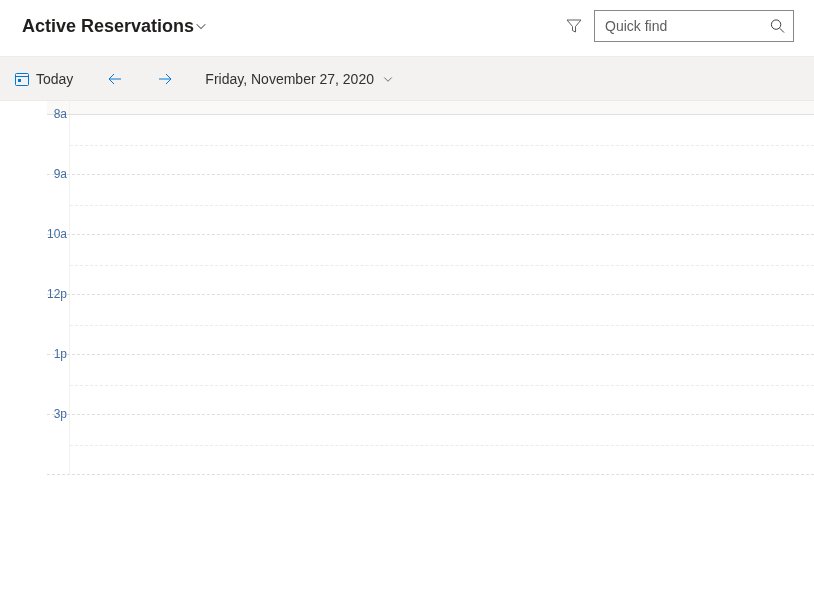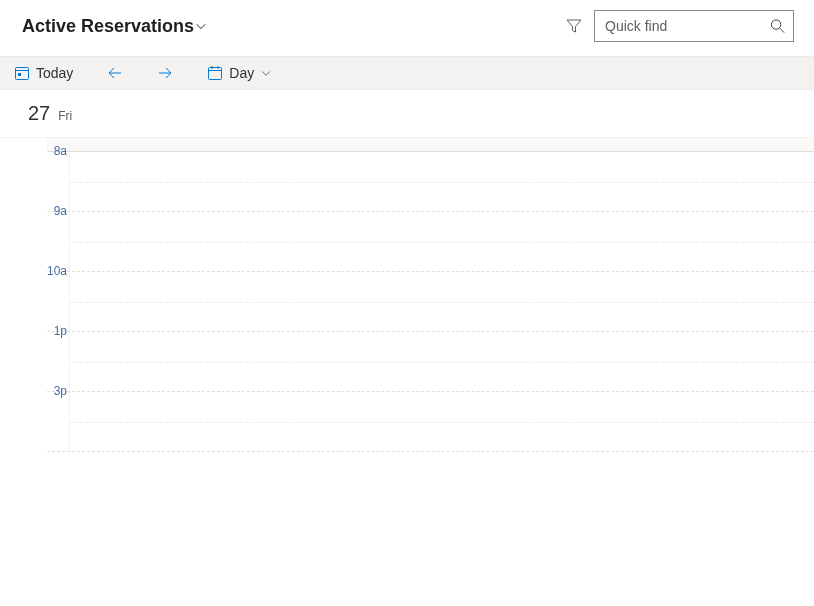--- a/index.html
+++ b/index.html
@@ -73,21 +73,21 @@
       position: absolute;
       right: 8px;
       top: 50%;
       transform: translateY(-50%);
       color: #323130;
       cursor: pointer;
     }
     .toolbar {
       display: flex;
       align-items: center;
-      height: 33px;
+      height: 44px;
       background: #f3f2f1;
       border-bottom: 1px solid #edebe9;
       padding: 0 4px;
       gap: 14px;
     }
     .toolbar-btn {
       display: flex;
       align-items: center;
       gap: 6px;
       padding: 0 10px;
@@ -241,59 +241,53 @@
         </svg>
     </span>
   </div>
   <div class="toolbar-icon-btn">
     <span class="arrow-icon">
       <svg width="16" height="16" viewBox="0 0 16 16" fill="none">
           <path d="M2 8h12m0 0L9 3m5 5l-5 5" stroke="#0078d4" stroke-width="1"></path>
         </svg>
     </span>
   </div>
-  <div class="toolbar-btn">
-    <span class="cal-icon">
-      <svg width="16" height="16" viewBox="0 0 16 16" fill="none">
-          <rect x="1.5" y="2.5" width="13" height="12" rx="1" stroke="#0078d4"></rect>
-          <path d="M1.5 5.5h13M5 1v3M11 1v3" stroke="#0078d4"></path>
-        </svg>
-    </span>
-    <span class="toolbar-text">Day</span>
+  <div class="date-display">
+    <span class="toolbar-text">Friday, November 27, 2020</span>
     <span class="chevron-small">
       <svg width="12" height="12" viewBox="0 0 16 16" fill="none">
           <path d="M3 6l5 5 5-5" stroke="#605e5c" stroke-width="1.2"></path>
         </svg>
     </span>
   </div>
 </div>
 
 <div class="calendar-area">
-  <div class="day-header">
-    <span class="day-num">27</span>
-    <span class="day-abbr">Fri</span>
-  </div>
   <div class="time-grid">
     <div class="time-row allday">
       <div class="time-label"></div>
       <div class="time-cell"></div>
     </div>
     <div class="time-row">
       <div class="time-label">8a</div>
       <div class="time-cell"></div>
     </div>
     <div class="time-row">
       <div class="time-label">9a</div>
       <div class="time-cell"></div>
     </div>
     <div class="time-row">
       <div class="time-label">10a</div>
       <div class="time-cell"></div>
     </div>
     <div class="time-row">
+      <div class="time-label">12p</div>
+      <div class="time-cell"></div>
+    </div>
+    <div class="time-row">
       <div class="time-label">1p</div>
       <div class="time-cell"></div>
     </div>
     <div class="time-row">
       <div class="time-label">3p</div>
       <div class="time-cell"></div>
     </div>
   </div>
 </div>
 

